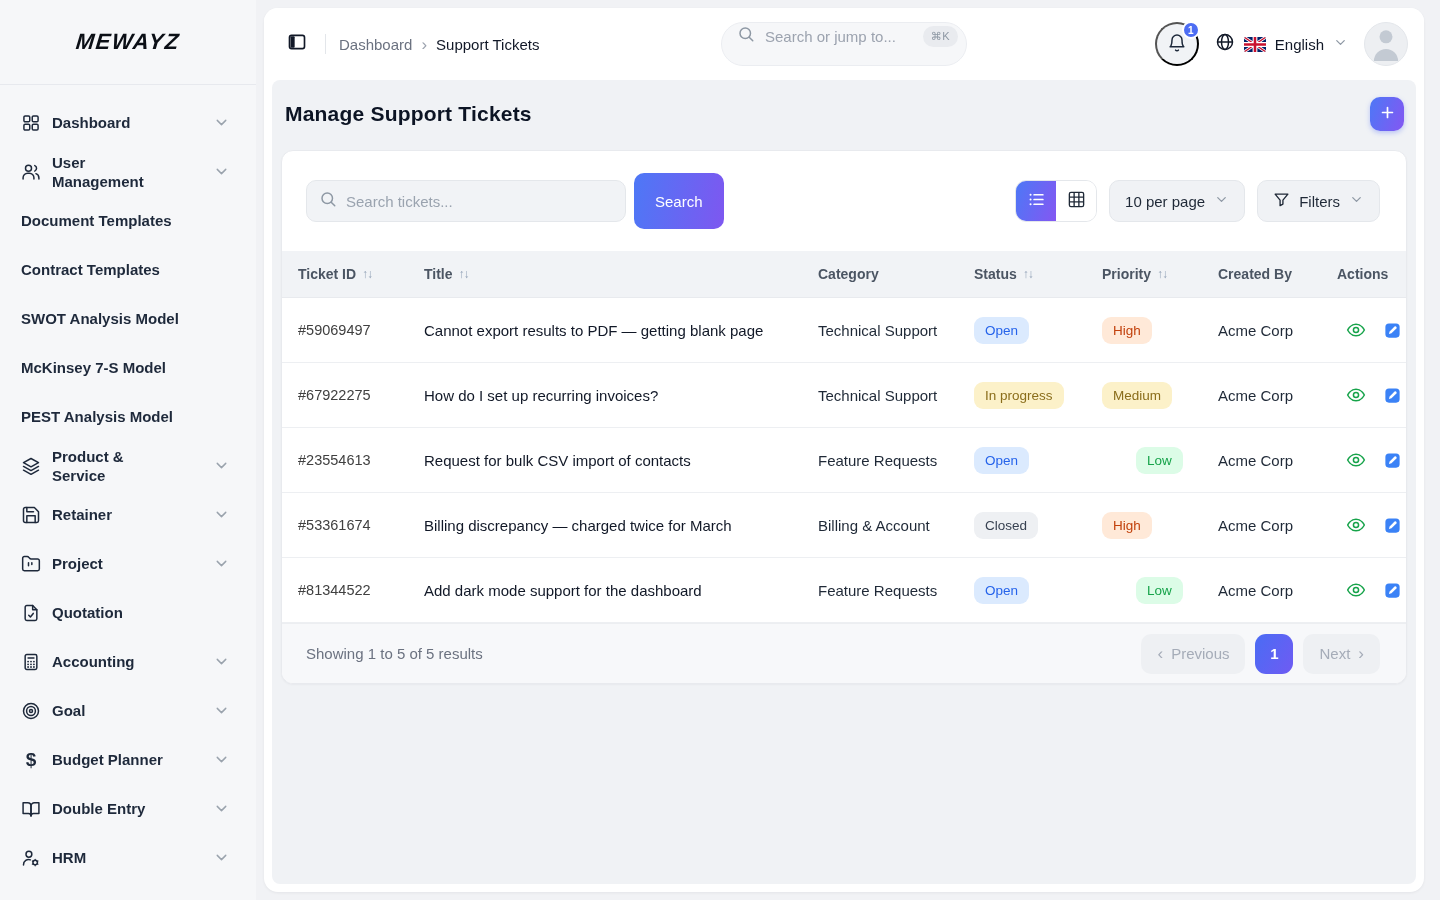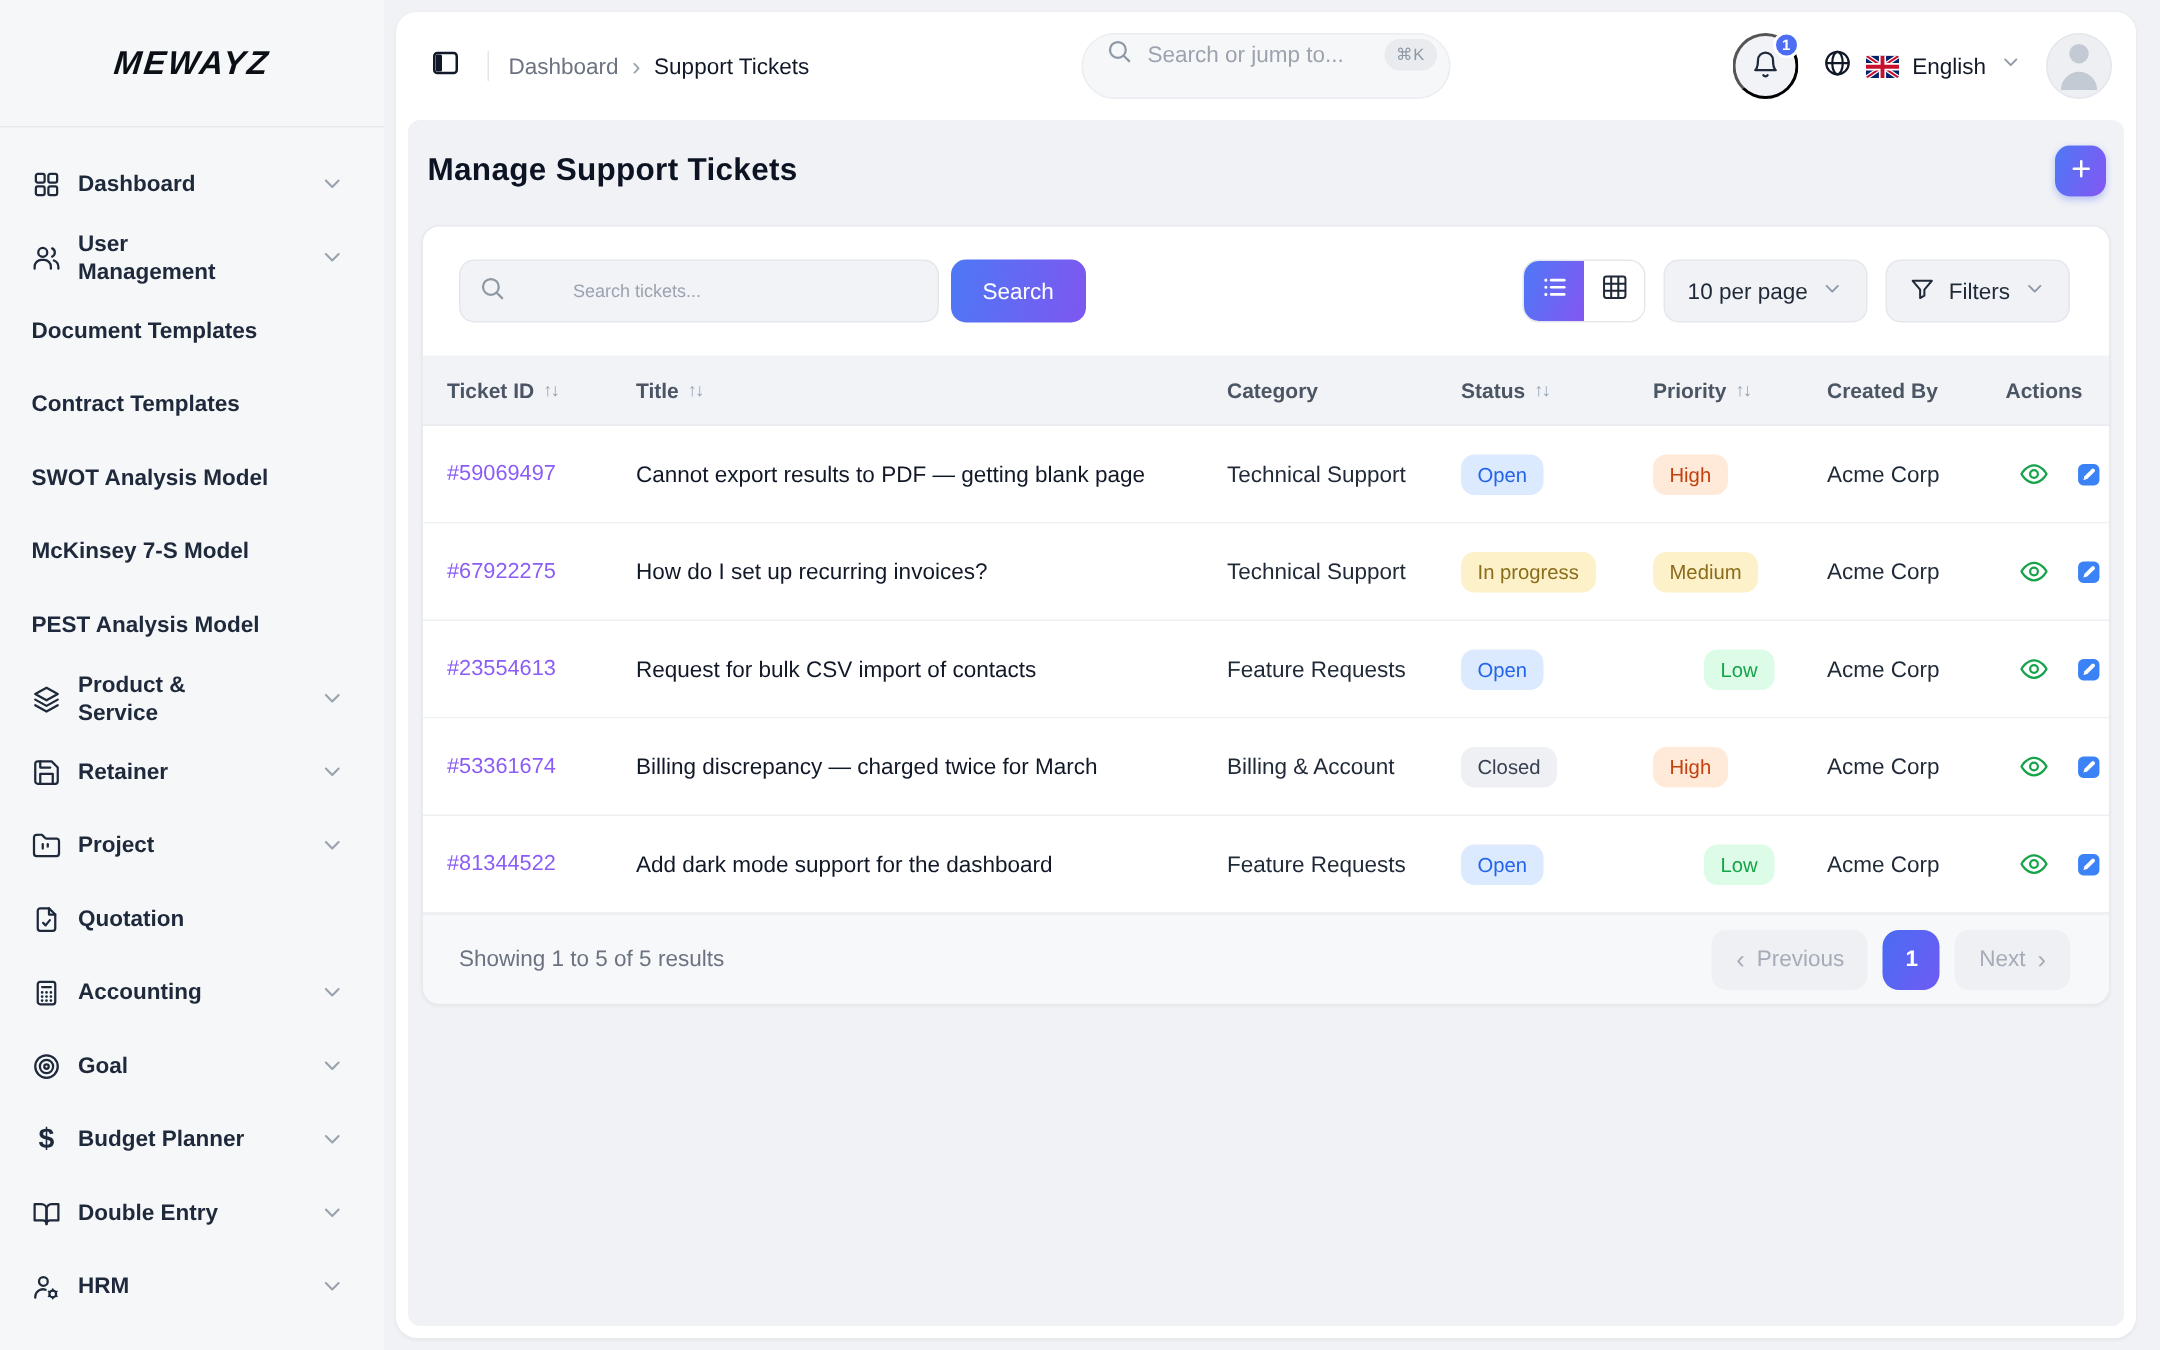--- a/index.html
+++ b/index.html
@@ -46,34 +46,34 @@
   
   .content { flex:1; background:#f0f2f5; margin:0 8px 8px; border-radius:8px; padding:17px 9px 16px; display:flex; flex-direction:column; overflow:hidden; }
   .heading-row { display:flex; align-items:center; justify-content:space-between; padding:0 3px 0 4px; margin-bottom:19px; }
   h1 { font-size:21px; font-weight:800; color:#0c1424; letter-spacing:.2px; }
   .add-btn { width:34px; height:34px; border-radius:10px; border:none; background:linear-gradient(110deg,#4d78f6,#8457f2); color:#fff; display:flex; align-items:center; justify-content:center; cursor:pointer; box-shadow:0 2px 5px rgba(77,105,245,.35); }
 
   .panel { background:#fff; border-radius:12px; border:1px solid #e8eaee; overflow:hidden; box-shadow:0 1px 2px rgba(16,24,40,.04); }
 
   .toolbar { display:flex; align-items:center; padding:22px 26px 22px 24px; }
   .tsearch { width:320px; height:42px; background:#f1f3f6; border:1px solid #e4e7eb; border-radius:10px; display:flex; align-items:center; padding:0 12px; gap:9px; }
-  .tsearch input { flex:1; border:none; outline:none; background:transparent; font-family:"Liberation Sans",sans-serif; font-size:12px; color:#374151;margin-left:36px; }
+  .tsearch input { flex:1; border:none; outline:none; background:transparent; font-family:"Liberation Sans",sans-serif; font-size:15px; color:#374151; }
   .tsearch input::placeholder { color:#9aa3af; }
-  .search-btn { height:42px; padding:0 21px; margin-left:8px; border:none; border-radius:10px; background:linear-gradient(100deg,#4d78f6,#7e57f0); color:#fff; font-family:"Liberation Sans",sans-serif; font-size:15px; font-weight:500; cursor:pointer; }
+  .search-btn { height:56px; padding:0 21px; margin-left:8px; border:none; border-radius:10px; background:linear-gradient(100deg,#4d78f6,#7e57f0); color:#fff; font-family:"Liberation Sans",sans-serif; font-size:15px; font-weight:500; cursor:pointer; }
   .t-spacer { flex:1; }
   .view-toggle { display:flex; height:42px; border:1px solid #e4e7eb; border-radius:11px; overflow:hidden; background:#fff; }
   .vt-seg { width:40px; display:flex; align-items:center; justify-content:center; cursor:pointer; background:#fff; }
   .vt-seg.active { background:linear-gradient(110deg,#4d78f6,#8457f2); }
   .pp-btn, .filters-btn { height:42px; margin-left:12px; border-radius:10px; background:#f0f2f5; border:1px solid #e4e7eb; display:flex; align-items:center; gap:9px; padding:0 15px; font-size:15px; color:#1f2937; font-weight:500; cursor:pointer; }
 
   .thead { display:grid; grid-template-columns:126px 394px 156px 128px 116px 119px 1fr; padding-left:16px; height:47px; align-items:center; background:#f1f3f6; border-bottom:1px solid #e8eaee; }
   .th { display:flex; align-items:center; gap:6px; font-size:14px; font-weight:700; color:#4b5563; cursor:pointer; }
   .sort { font-size:12px; color:#94a3b8; letter-spacing:-1px; }
   .trow { display:grid; grid-template-columns:126px 394px 156px 128px 116px 119px 1fr; padding-left:16px; height:65px; align-items:center; background:#fff; border-bottom:1px solid #edeff2; }
-  .cell-id { color:#8b5cf6; font-size:14.5px; font-weight:500; cursor:pointer; }
+  .cell-id { color:#404040; font-size:14.5px; font-weight:500; cursor:pointer; }
   .cell-title { font-size:15px; color:#111827; padding-right:14px; }
   .cell-txt { font-size:15px; color:#1f2937; }
   .pill { display:inline-block; padding:6px 11px; border-radius:9px; font-size:13.5px; font-weight:500; }
   .pill.open { background:#dbeafe; color:#2563eb; }
   .pill.progress { background:#fcf1c9; color:#8a6d1b; }
   .pill.closed { background:#eef0f3; color:#374151; }
   .pill.high { background:#ffe9d8; color:#c2410c; }
   .pill.medium { background:#fcf1c9; color:#8a6d1b; }
   .pill.low { background:#dcfce7; color:#16a34a;margin-left:34px; }
   .actions { display:flex; align-items:center; gap:17px; padding-left:9px; }

